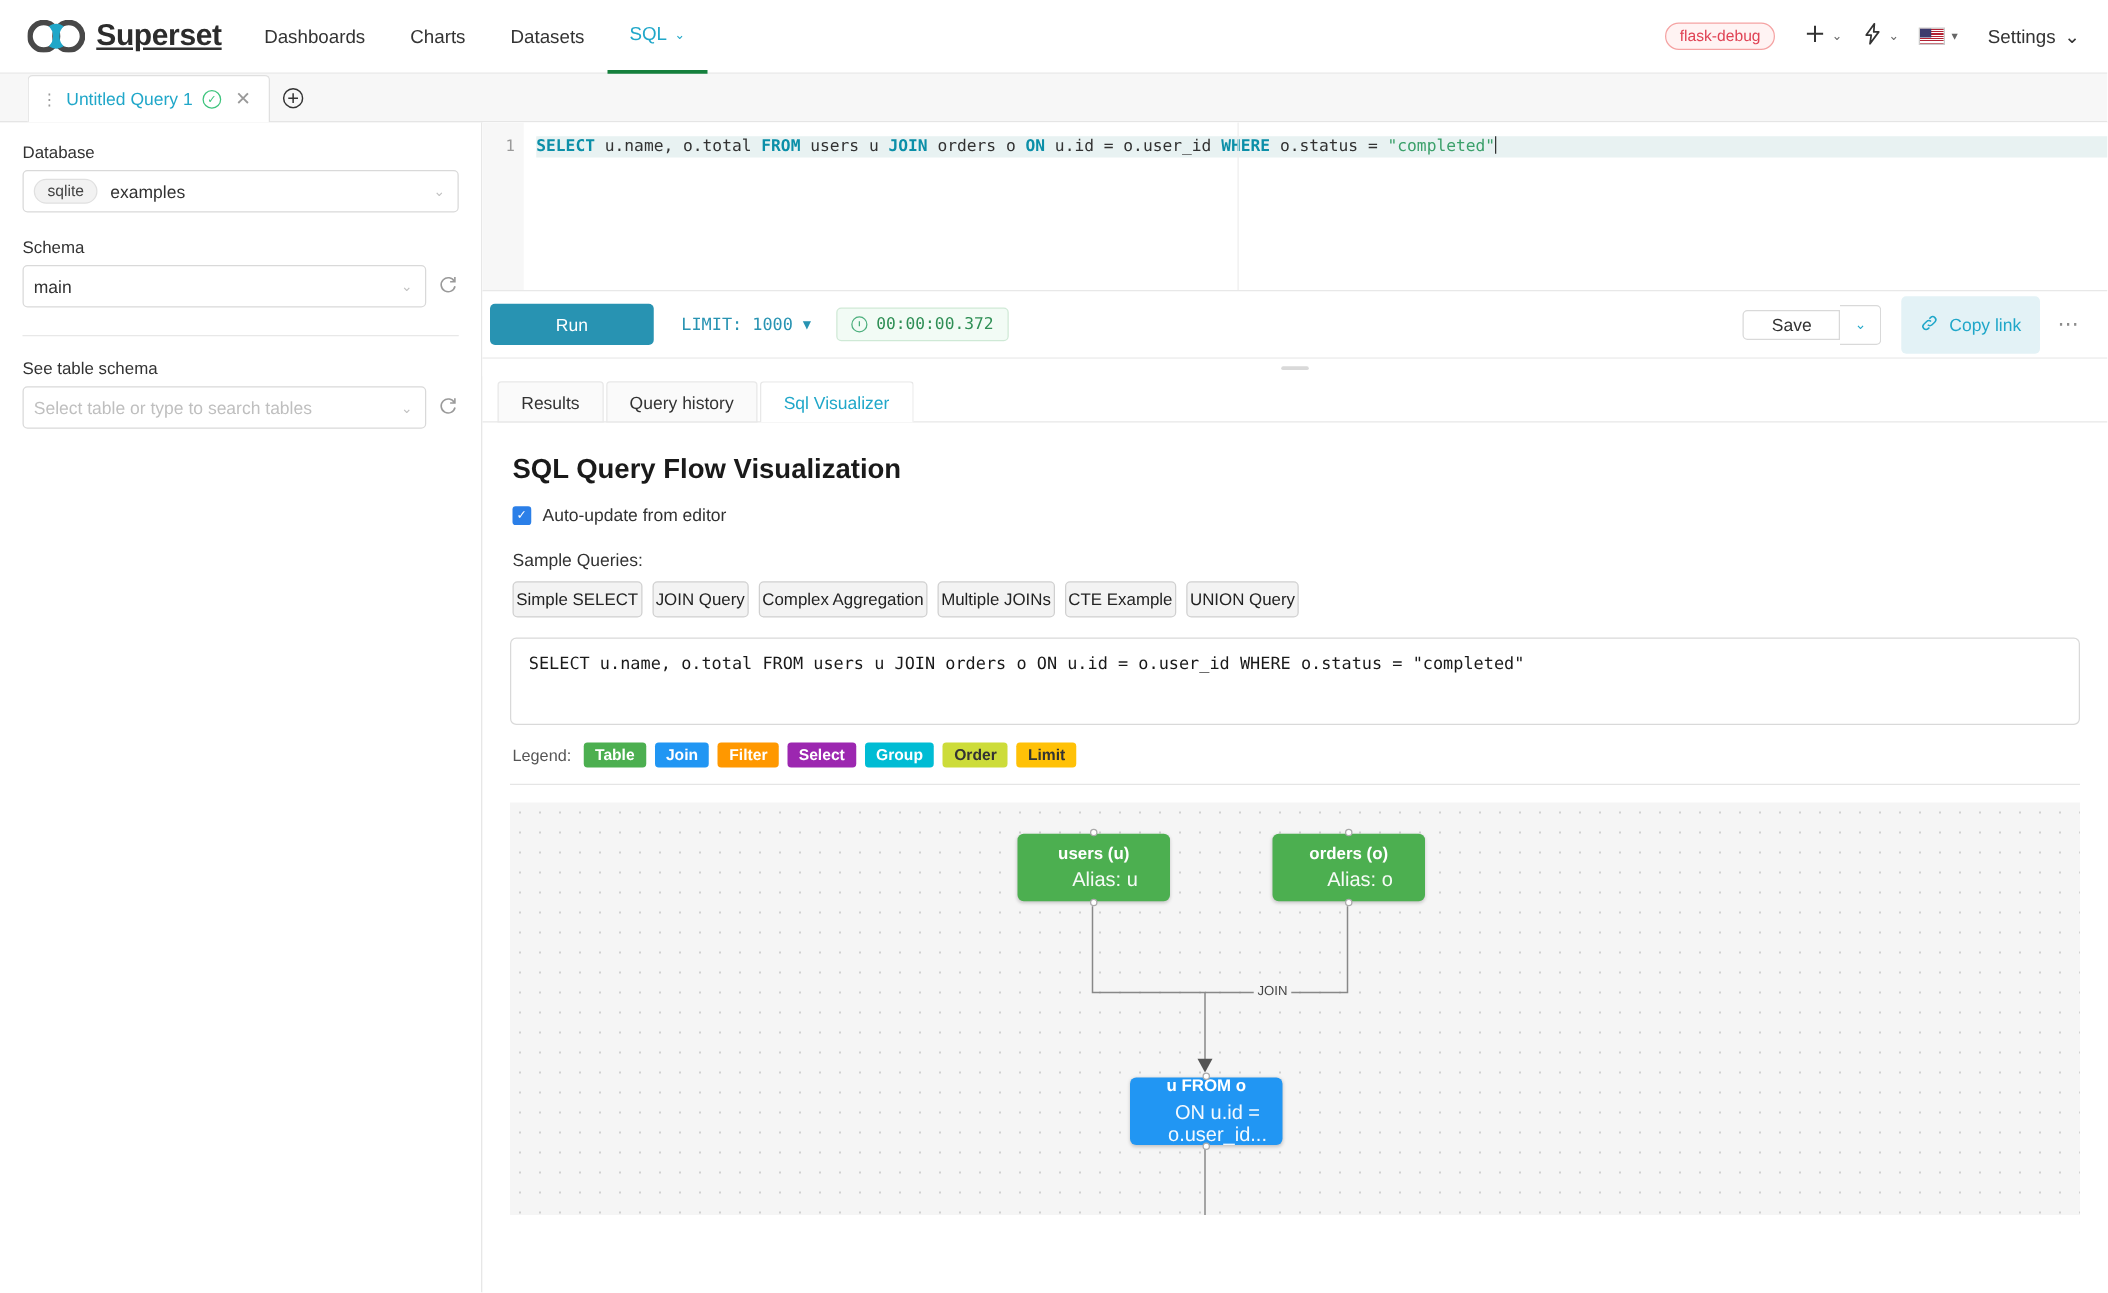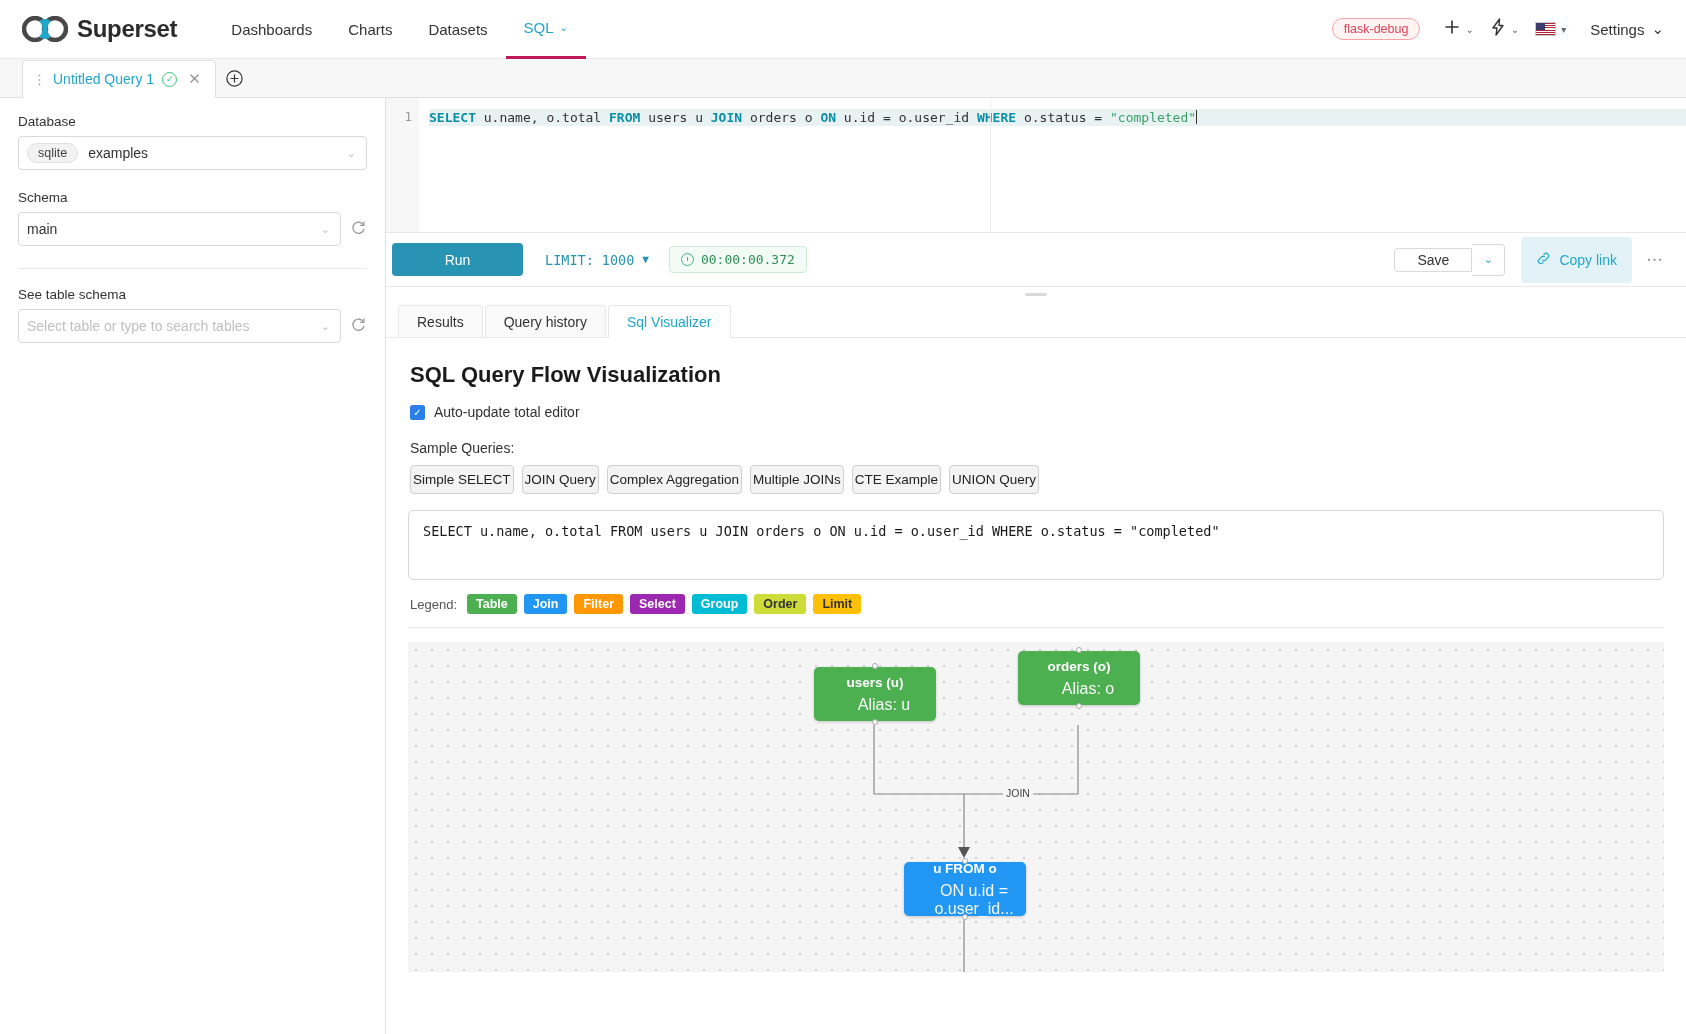--- a/index.html
+++ b/index.html
@@ -10,29 +10,29 @@
     font-size:14px; color:#323232; background:#fff;
     overflow:hidden; position:relative;
   }
 
   
   .navbar {
     height:59px; border-bottom:1px solid #e8e8e8;
     display:flex; align-items:center; padding:0 18px 0 22px;
     background:#fff; position:relative;
   }
-  .brand { display:flex; align-items:center; gap:9px; margin-right:36px; }
+  .brand { display:flex; align-items:center; gap:9px; margin-right:16px;text-decoration:underline; }
   .brand-logo { width:46px; height:26px; }
   .brand-name { font-size:24px; font-weight:bold; color:#2c2c2c; letter-spacing:-0.3px; }
   .nav-links { display:flex; align-items:center; gap:0px; height:59px; }
   .nav-link {
     font-size:15px; color:#333; padding:0 18px; height:59px;
     display:flex; align-items:center; cursor:pointer; position:relative;
   }
-  .nav-link.active { color:#20a7c9; border-bottom:3px solid #be185d; }
+  .nav-link.active { color:#20a7c9; border-bottom:3px solid #15803d; }
   .nav-caret { font-size:10px; margin-left:6px; color:#20a7c9; }
   .nav-right { margin-left:auto; display:flex; align-items:center; gap:4px; }
   .debug-badge {
     border:1px solid #f5a3a3; color:#e04355; background:#fff3f3;
     border-radius:12px; font-size:12.5px; padding:3px 11px; margin-right:14px;
   }
   .icon-btn {
     display:flex; align-items:center; gap:5px; padding:4px 6px;
     cursor:pointer; color:#333; font-size:18px;
   }
@@ -405,21 +405,21 @@
       <div class="rtab active">
         <span>Sql Visualizer</span>
       </div>
     </div>
 
     <div class="viz">
       <div class="viz-title">SQL Query Flow Visualization</div>
 
       <div class="chk-row">
         <span class="chk">✓</span>
-        <span class="chk-label">Auto-update total editor</span>
+        <span class="chk-label">Auto-update from editor</span>
       </div>
 
       <div class="samples-label">Sample Queries:</div>
       <div class="samples-row">
         <button class="sample-btn">Simple SELECT</button>
         <button class="sample-btn">JOIN Query</button>
         <button class="sample-btn">Complex Aggregation</button>
         <button class="sample-btn">Multiple JOINs</button>
         <button class="sample-btn">CTE Example</button>
         <button class="sample-btn">UNION Query</button>
@@ -447,21 +447,21 @@
           <path d="M556 274 L556 330" fill="none" stroke="#888" stroke-width="1.2"></path>
         </svg>
 
         <div class="node node-table" style="left:406px; top:25px;">
           <span class="port" style="top:-4px; left:58px;"></span>
           <span class="node-title">users (u)</span>
           <span class="node-sub">Alias: u</span>
           <span class="port" style="bottom:-4px; left:58px;"></span>
         </div>
 
-        <div class="node node-table" style="left:610px; top:9px;">
+        <div class="node node-table" style="left:610px; top:25px;">
           <span class="port" style="top:-4px; left:58px;"></span>
           <span class="node-title">orders (o)</span>
           <span class="node-sub">Alias: o</span>
           <span class="port" style="bottom:-4px; left:58px;"></span>
         </div>
 
         <span class="edge-label" style="left:595px; top:145px;">JOIN</span>
 
         <div class="node node-join" style="left:496px; top:220px;">
           <span class="port" style="top:-4px; left:58px;"></span>

